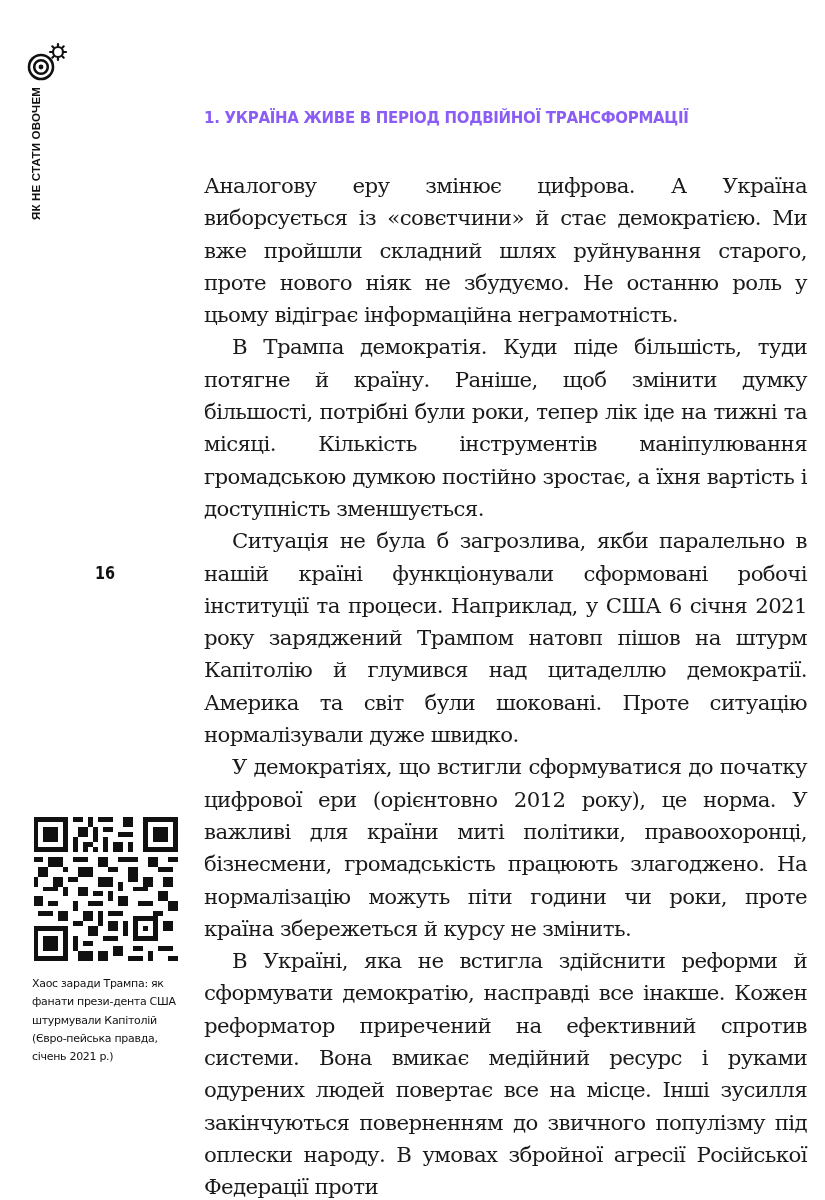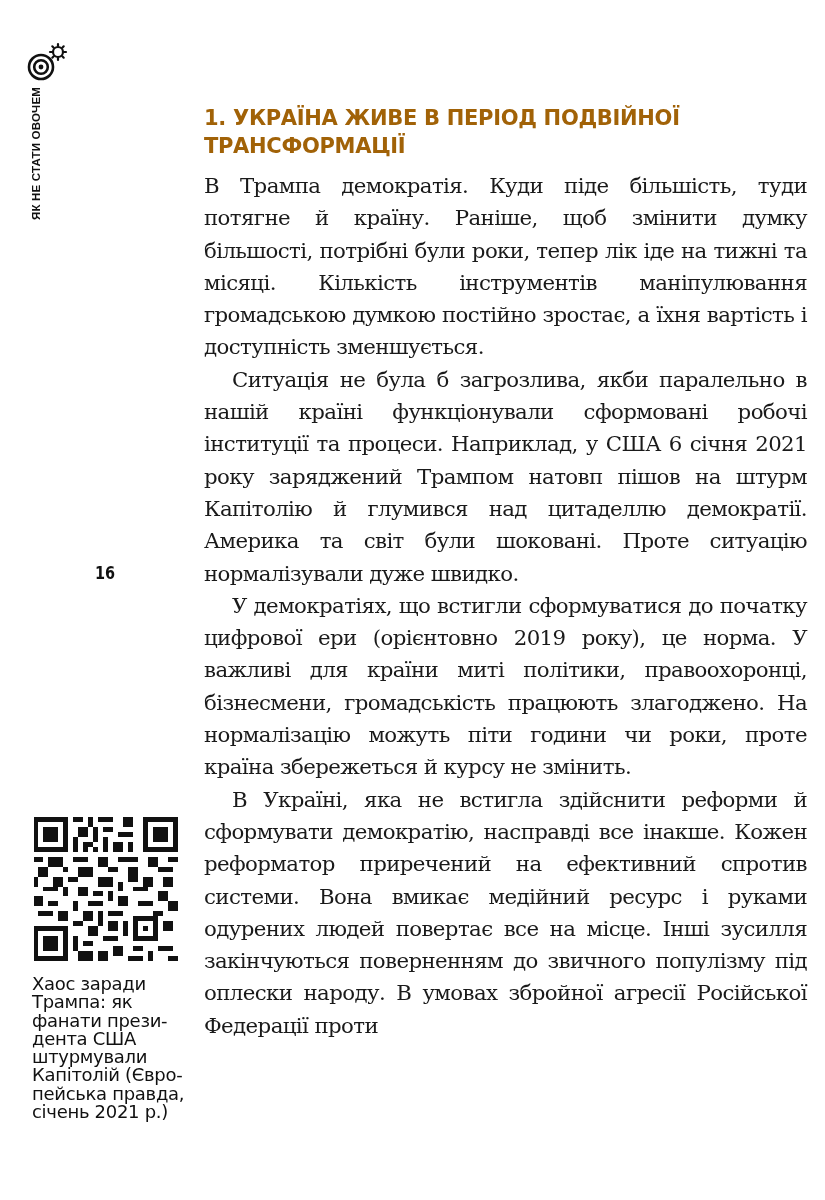--- a/index.html
+++ b/index.html
@@ -11,36 +11,36 @@
       font-family: "Liberation Sans", sans-serif; font-weight: bold; font-size: 11.5px;
       letter-spacing: 0.2px; text-align: left; white-space: nowrap; color: #111;
     }
     .page-number {
       position: absolute; left: 95px; top: 563px;
       font-family: "DejaVu Sans", sans-serif; font-weight: bold; font-size: 17px; color: #111;
       transform: scaleX(0.85); transform-origin: left;
     }
     .heading {
       position: absolute; left: 204px; top: 104px; width: 560px;
-      font-family: "DejaVu Sans", sans-serif; font-weight: bold; font-size: 21px; line-height: 28px;
-      color: #a16207; letter-spacing: -0.3px;
+      font-family: "DejaVu Sans", sans-serif; font-weight: bold; font-size: 15px; line-height: 28px;
+      color: #8b5cf6; letter-spacing: -0.3px;
     }
     .body-text {
       position: absolute; left: 204px; top: 170px; width: 603px;
       font-family: "DejaVu Serif", serif; font-size: 21.3px; line-height: 32.3px;
       color: #1a1a1a; text-align: justify; letter-spacing: -0.6px;
     }
     .body-text p { margin: 0; text-indent: 0; }
     .body-text p + p { text-indent: 28px; }
     .qr {
       position: absolute; left: 33px; top: 817px; width: 145px; height: 144px;
     }
     .caption {
       position: absolute; left: 32px; top: 975px; width: 160px;
-      font-family: "DejaVu Sans", sans-serif; font-size: 18px; line-height: 18.3px; color: #111;
+      font-family: "DejaVu Sans", sans-serif; font-size: 11px; line-height: 18.3px; color: #111;
       letter-spacing: -0.3px;
     }
   </style>
 </head>
 <body>
 
 <div class="logo">
   <svg width="44" height="40" viewBox="0 0 44 40">
     <circle cx="14" cy="25" r="12" fill="none" stroke="#111" stroke-width="2.6"></circle>
     <circle cx="14" cy="25" r="6.8" fill="none" stroke="#111" stroke-width="2.6"></circle>
@@ -59,23 +59,24 @@
   </svg>
 </div>
 
 <div class="running-title">ЯК НЕ СТАТИ ОВОЧЕМ</div>
 
 <div class="page-number">16</div>
 
 <div class="heading">1. УКРАЇНА ЖИВЕ В ПЕРІОД ПОДВІЙНОЇ ТРАНСФОРМАЦІЇ</div>
 
 <div class="body-text">
+  <p>Аналогову еру змінює цифрова. А Україна виборсується із «совєтчини» й стає демократією. Ми вже пройшли складний шлях руйнування старого, проте нового ніяк не збудуємо. Не останню роль у цьому відіграє інформаційна неграмотність.</p>
   <p>В Трампа демократія. Куди піде більшість, туди потягне й країну. Раніше, щоб змінити думку більшості, потрібні були роки, тепер лік іде на тижні та місяці. Кількість інструментів маніпулювання громадською думкою постійно зростає, а їхня вартість і доступність зменшується.</p>
   <p>Ситуація не була б загрозлива, якби паралельно в нашій країні функціонували сформовані робочі інституції та процеси. Наприклад, у США 6 січня 2021 року заряджений Трампом натовп пішов на штурм Капітолію й глумився над цитаделлю демократії. Америка та світ були шоковані. Проте ситуацію нормалізували дуже швидко.</p>
-  <p>У демократіях, що встигли сформуватися до початку цифрової ери (орієнтовно 2019 року), це норма. У важливі для країни миті політики, правоохоронці, бізнесмени, громадськість працюють злагоджено. На нормалізацію можуть піти години чи роки, проте країна збережеться й курсу не змінить.</p>
+  <p>У демократіях, що встигли сформуватися до початку цифрової ери (орієнтовно 2012 року), це норма. У важливі для країни миті політики, правоохоронці, бізнесмени, громадськість працюють злагоджено. На нормалізацію можуть піти години чи роки, проте країна збережеться й курсу не змінить.</p>
   <p>В Україні, яка не встигла здійснити реформи й сформувати демократію, насправді все інакше. Кожен реформатор приречений на ефективний спротив системи. Вона вмикає медійний ресурс і руками одурених людей повертає все на місце. Інші зусилля закінчуються поверненням до звичного популізму під оплески народу. В умовах збройної агресії Російської Федерації проти</p>
 </div>
 
 <div class="qr">
   <svg width="145" height="144" viewBox="0 0 29 29" shape-rendering="crispEdges">
     <rect width="29" height="29" fill="#fff"></rect>
     <g fill="#111">
 
       <path d="M0 0h7v7h-7z M1 1v5h5v-5z" fill-rule="evenodd"></path>
       <rect x="2" y="2" width="3" height="3"></rect>

